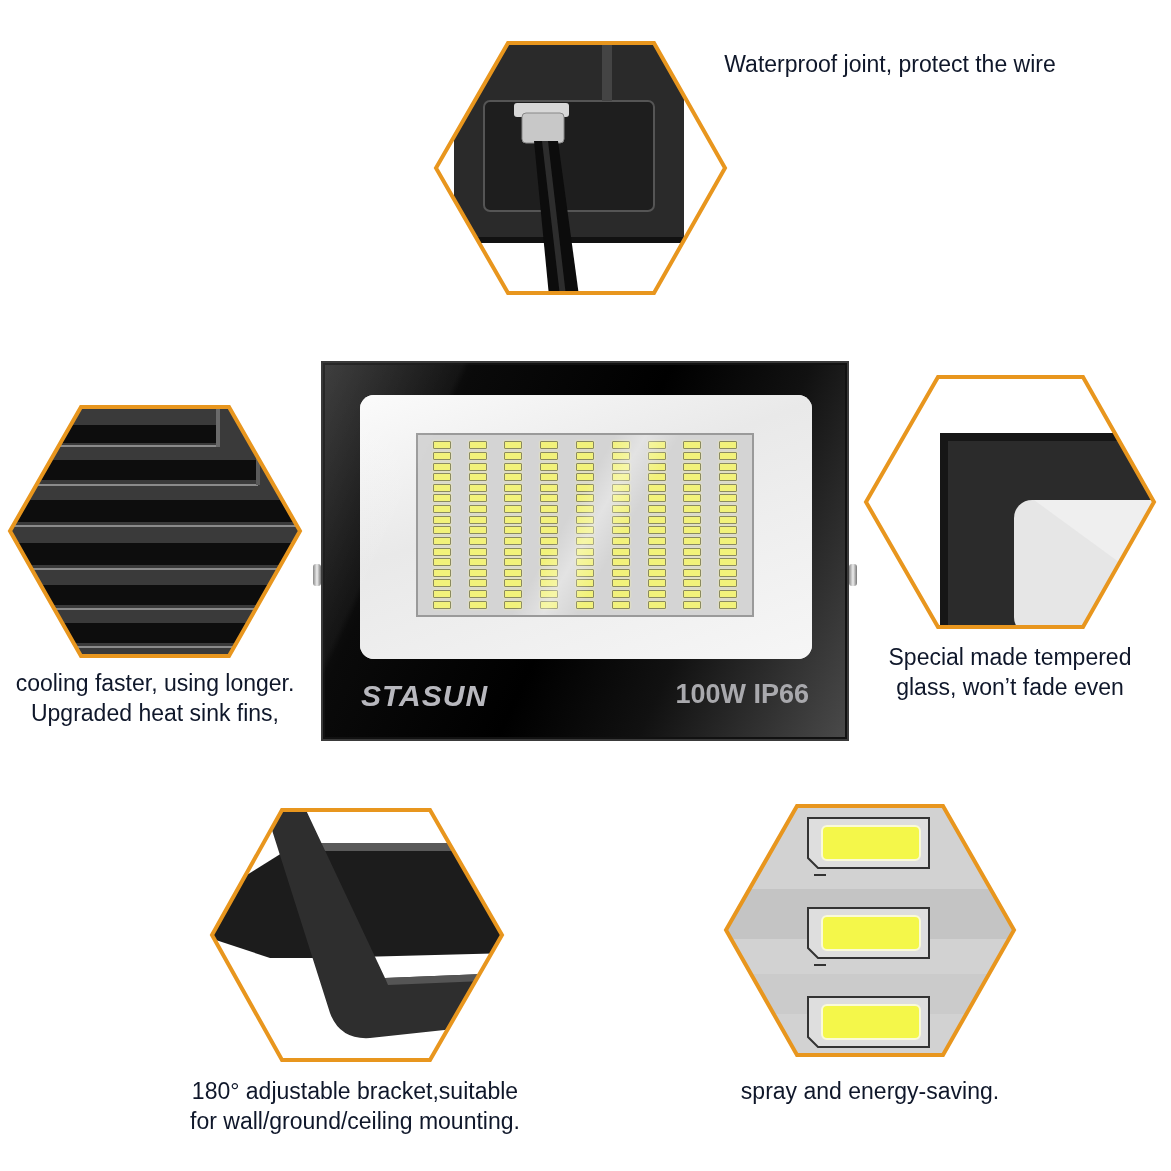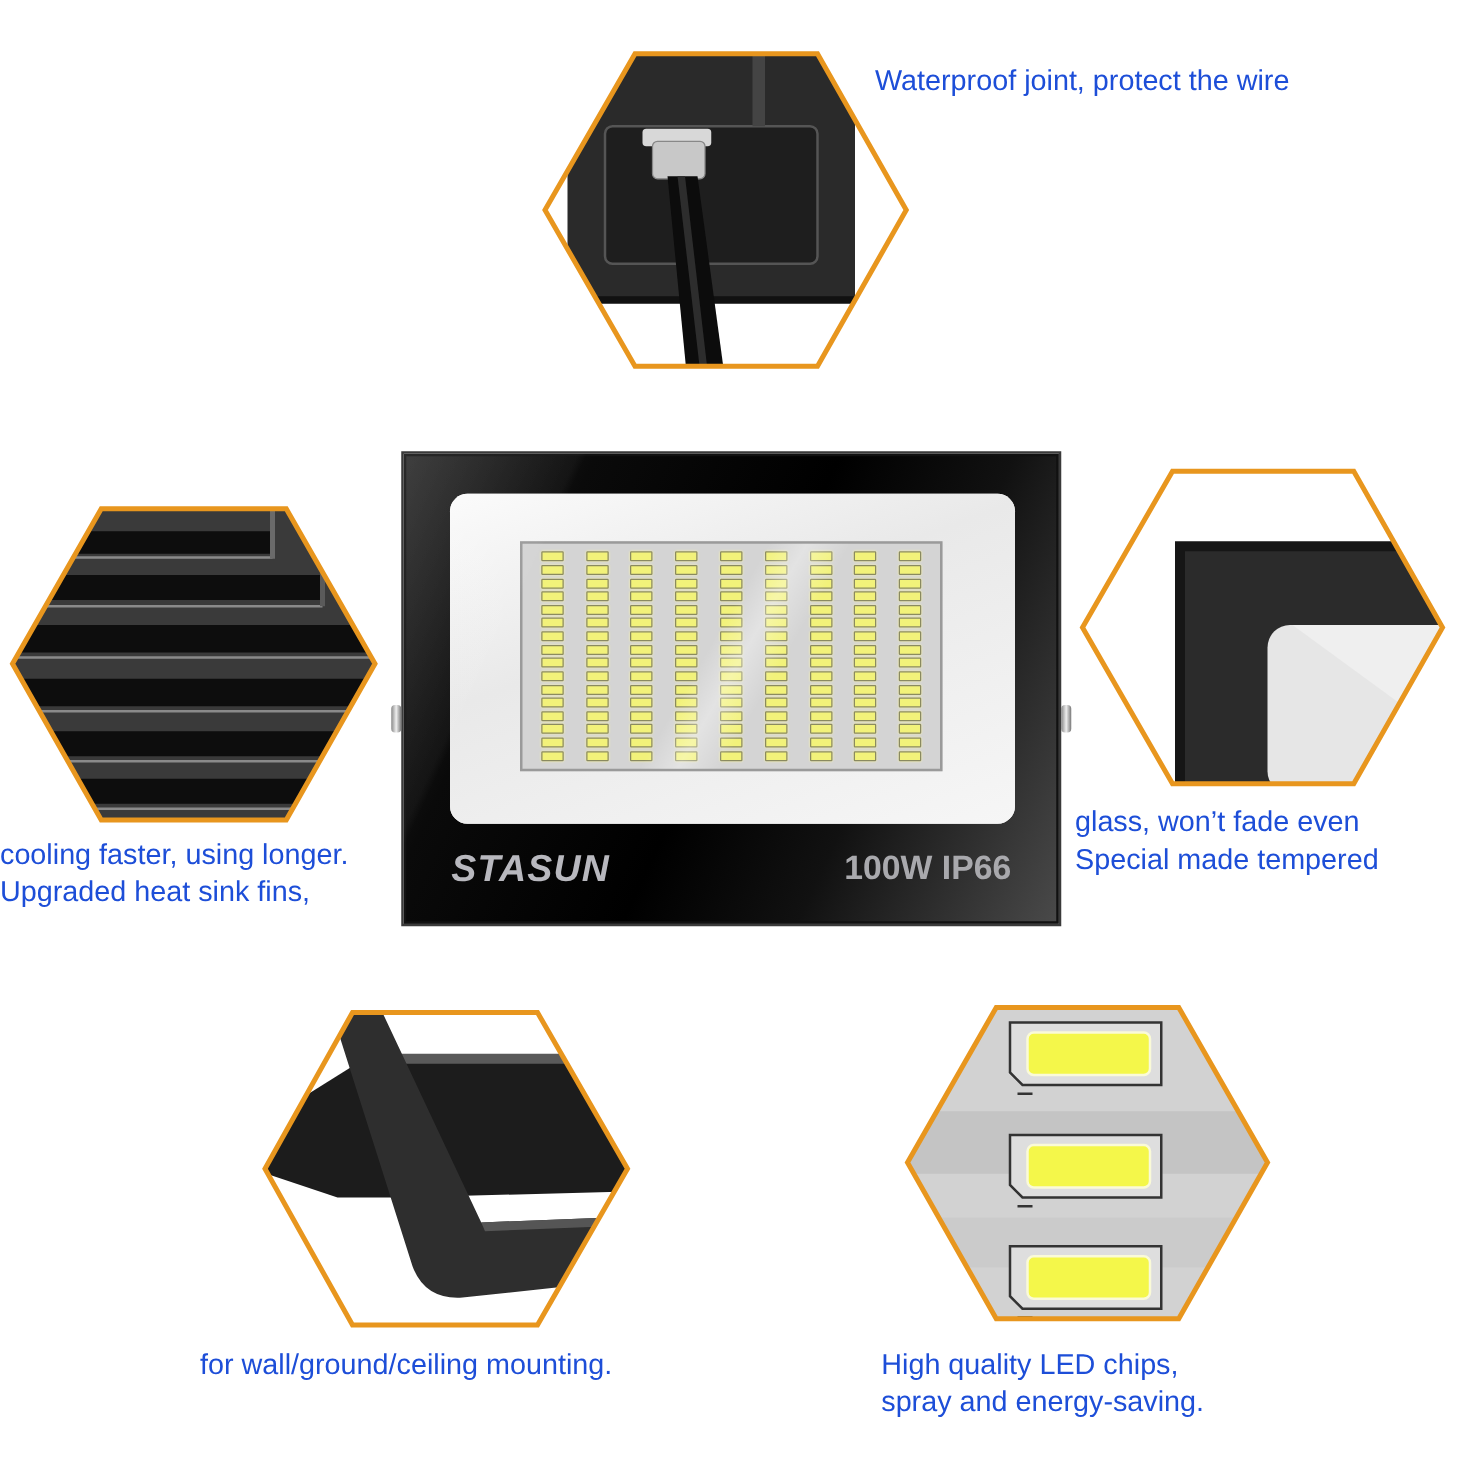--- a/index.html
+++ b/index.html
@@ -1,17 +1,17 @@
 <!DOCTYPE html>
 <html><head>
 <meta charset="utf-8">
 <style>
   html,body{margin:0;padding:0;background:#ffffff;}
   body{width:1171px;height:1171px;position:relative;overflow:hidden;font-family:"Liberation Sans",sans-serif;color:#1a1a1a;}
-  .caption{position:absolute;font-size:23px;line-height:30px;text-align:left;color:#1d4ed8;white-space:nowrap;}
+  .caption{position:absolute;font-size:23px;line-height:30px;text-align:center;color:#0f172a;white-space:nowrap;}
   .caption span{display:block;}
   svg.hex{position:absolute;overflow:visible;}
   
   #flood{position:absolute;left:321px;top:361px;width:528px;height:380px;background:linear-gradient(115deg,#2a2a2a 0%,#0a0a0a 22%,#000 50%,#111 70%,#4a4a4a 100%);border:2px solid #3a3a3a;box-sizing:border-box;box-shadow:inset 0 0 0 2px #111;}
   #flood .glare{position:absolute;left:0;top:0;width:100%;height:100%;background:linear-gradient(115deg,rgba(255,255,255,0.10) 0%,rgba(255,255,255,0.03) 20%,rgba(255,255,255,0) 21%,rgba(255,255,255,0) 100%);pointer-events:none;}
   #panel{position:absolute;left:37px;top:32px;width:452px;height:264px;background:#f1f1f1;border-radius:14px;box-shadow:inset 0 0 18px rgba(0,0,0,0.08);}
   #panel:before{content:"";position:absolute;left:0;top:0;right:0;bottom:0;border-radius:14px;background:linear-gradient(160deg,#fbfbfb 0%,#e9e9e9 40%,#f6f6f6 100%);}
   #ledarea{position:absolute;left:56px;top:38px;width:338px;height:184px;background:#d4d4d4;border:2px solid #9a9a9a;box-sizing:border-box;display:grid;grid-template-columns:repeat(9,1fr);grid-template-rows:repeat(16,1fr);padding:5px 6px;}
   .led{width:16px;height:6px;margin:auto;background:#f2f27a;border:1px solid #8a8a60;border-radius:1px;box-shadow:0 0 2px #fff8a0;}
   #ledarea .stripe{position:absolute;left:0;top:0;right:0;bottom:0;background:linear-gradient(120deg,rgba(255,255,255,0) 45%,rgba(255,255,255,0.35) 52%,rgba(255,255,255,0) 60%);pointer-events:none;}
@@ -91,22 +91,22 @@
     <rect x="0" y="0" width="294" height="255" fill="#ffffff"></rect>
     <rect x="76" y="58" width="230" height="200" fill="#161616"></rect>
     <rect x="84" y="66" width="222" height="192" fill="#2b2b2b"></rect>
     <rect x="150" y="125" width="150" height="135" rx="18" fill="#e6e6e6"></rect>
     <path d="M170,125 L300,125 L300,220 Z" fill="#efefef"></path>
   </g>
   <polygon points="2,127 74,2 219,2 290,127 219,252 74,252" fill="none" stroke="#E8961E" stroke-width="4"></polygon>
 </svg>
 
 <div class="caption" style="left:860px;top:642px;width:300px;">
+  <span>Special made tempered</span>
   <span>glass, won’t fade even</span>
-  <span>Special made tempered</span>
 </div>
 
 <div id="flood">
   <div class="knob" style="left:-10px;"></div>
   <div class="knob" style="right:-10px;"></div>
   <div id="panel">
     <div id="ledarea">
       <div class="led"></div>
         <div class="led"></div>
         <div class="led"></div>
@@ -269,20 +269,21 @@
     <rect x="0" y="0" width="295" height="255" fill="#ffffff"></rect>
     <path d="M0,90 L80,40 L300,40 L300,145 L110,150 L60,150 L0,130 Z" fill="#1c1c1c"></path>
     <rect x="100" y="35" width="200" height="8" fill="#5a5a5a"></rect>
     <path d="M55,0 L95,0 L175,170 L300,165 L300,215 L160,230 Q130,232 120,205 Z" fill="#2e2e2e"></path>
     <path d="M175,170 L300,165 L300,172 L178,177 Z" fill="#555"></path>
   </g>
   <polygon points="2,127 72,2 220,2 292,127 220,252 72,252" fill="none" stroke="#E8961E" stroke-width="4"></polygon>
 </svg>
 
 <div class="caption" style="left:160px;top:1076px;width:390px;">
+  <span>180° adjustable bracket,suitable</span>
   <span>for wall/ground/ceiling mounting.</span>
 </div>
 
 <svg class="hex" style="left:724px;top:804px;" width="294" height="255" viewBox="0 0 294 255">
   <defs>
     <clipPath id="c5">
         <polygon points="2,126 73,2 219,2 290,126 219,251 73,251"></polygon>
       </clipPath>
   </defs>
   <g clip-path="url(#c5)">
@@ -298,15 +299,14 @@
       <rect x="90" y="160" width="12" height="2" fill="#333"></rect>
       <path d="M84,193 L205,193 L205,243 L94,243 L84,233 Z" fill="#dedede" stroke="#333" stroke-width="2"></path>
       <rect x="98" y="201" width="98" height="34" rx="5" fill="#f4f74a" stroke="#fafad8" stroke-width="2"></rect>
       <rect x="90" y="249" width="12" height="2" fill="#333"></rect>
     </g>
   </g>
   <polygon points="2,126 73,2 219,2 290,126 219,251 73,251" fill="none" stroke="#E8961E" stroke-width="4"></polygon>
 </svg>
 
 <div class="caption" style="left:705px;top:1076px;width:330px;">
-  <span>High quality LED chips,</span>
   <span>spray  and energy-saving.</span>
 </div>
 
 </body></html>

